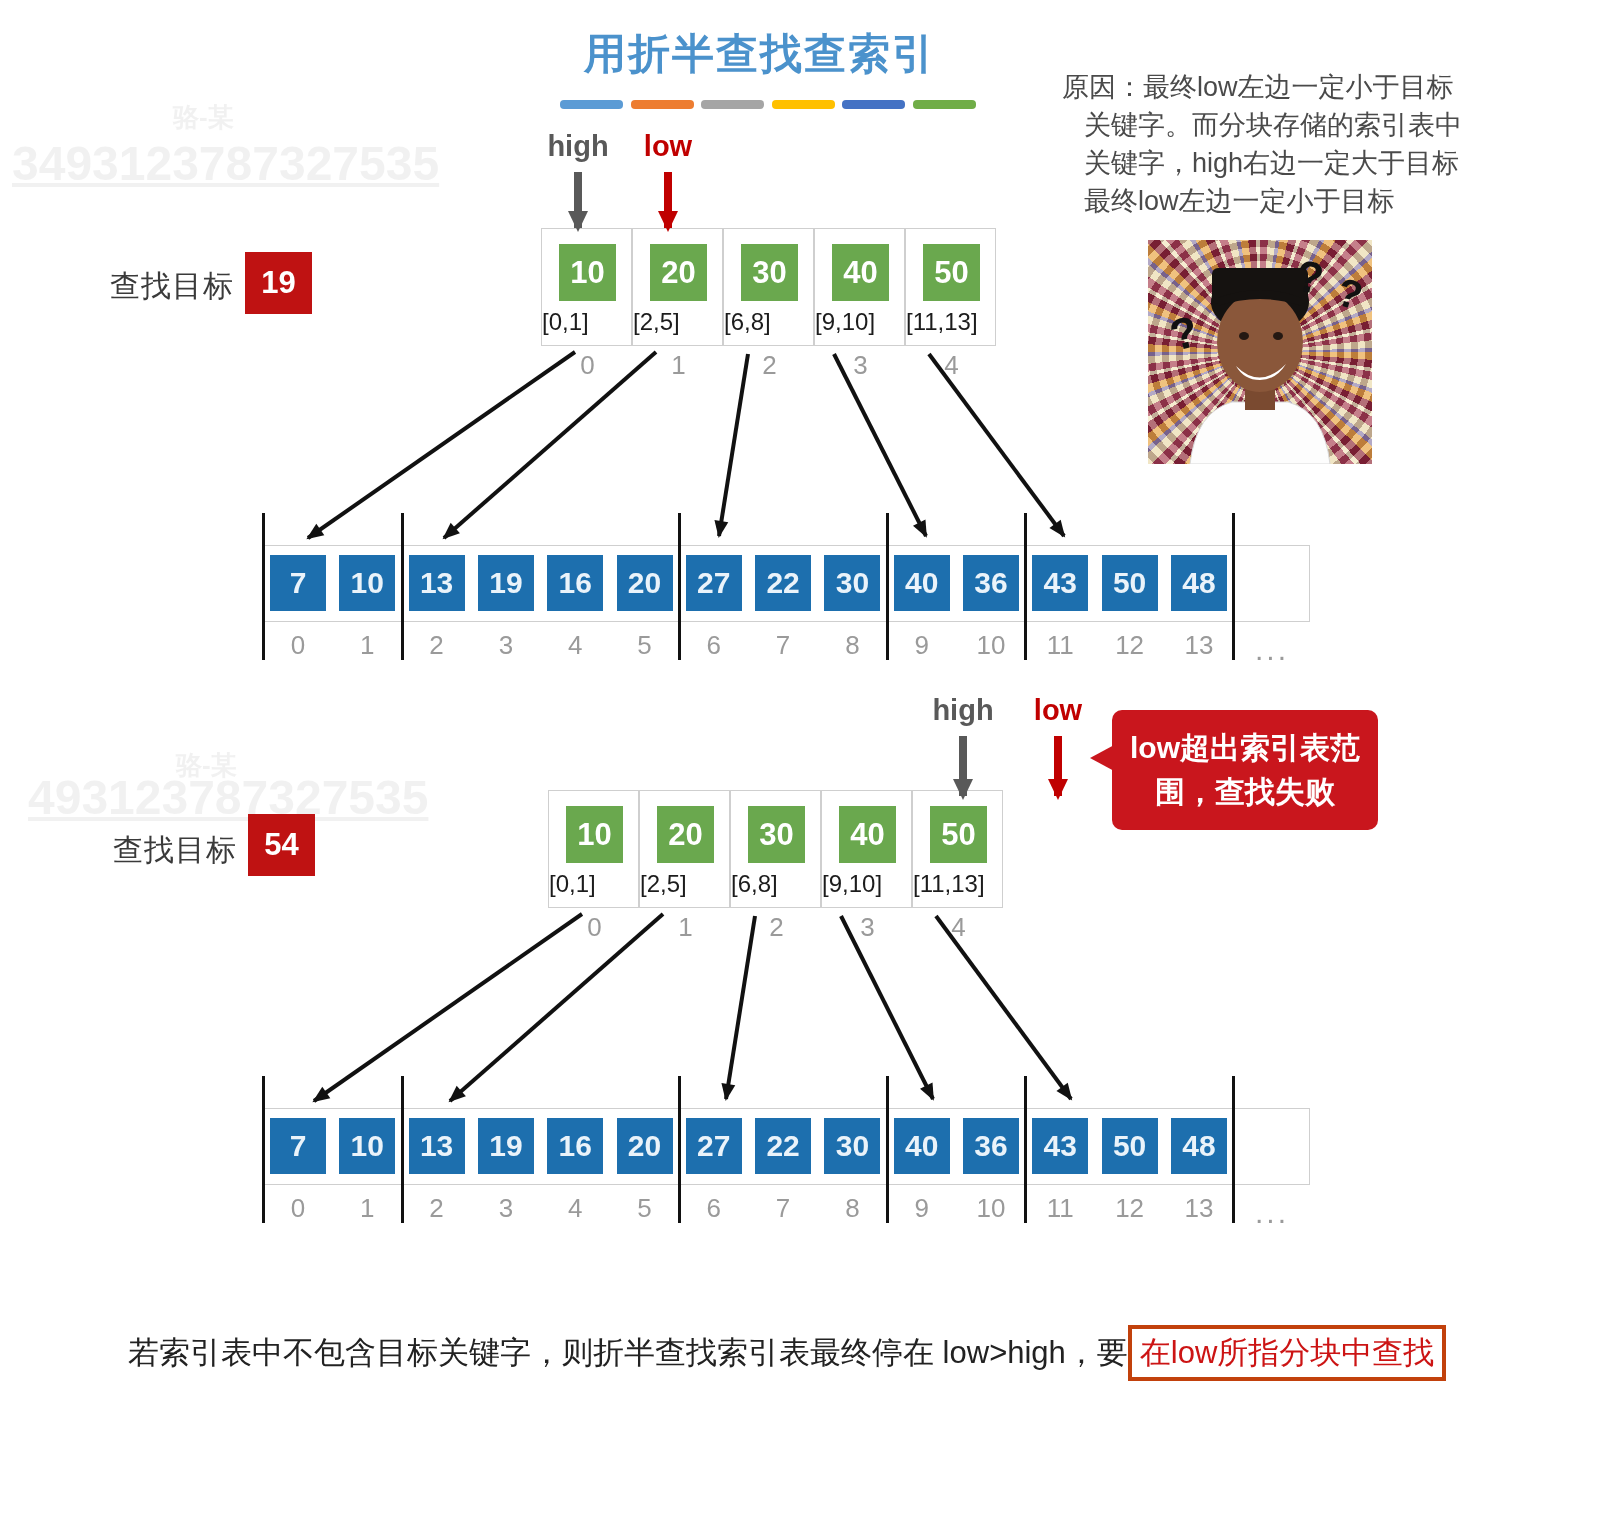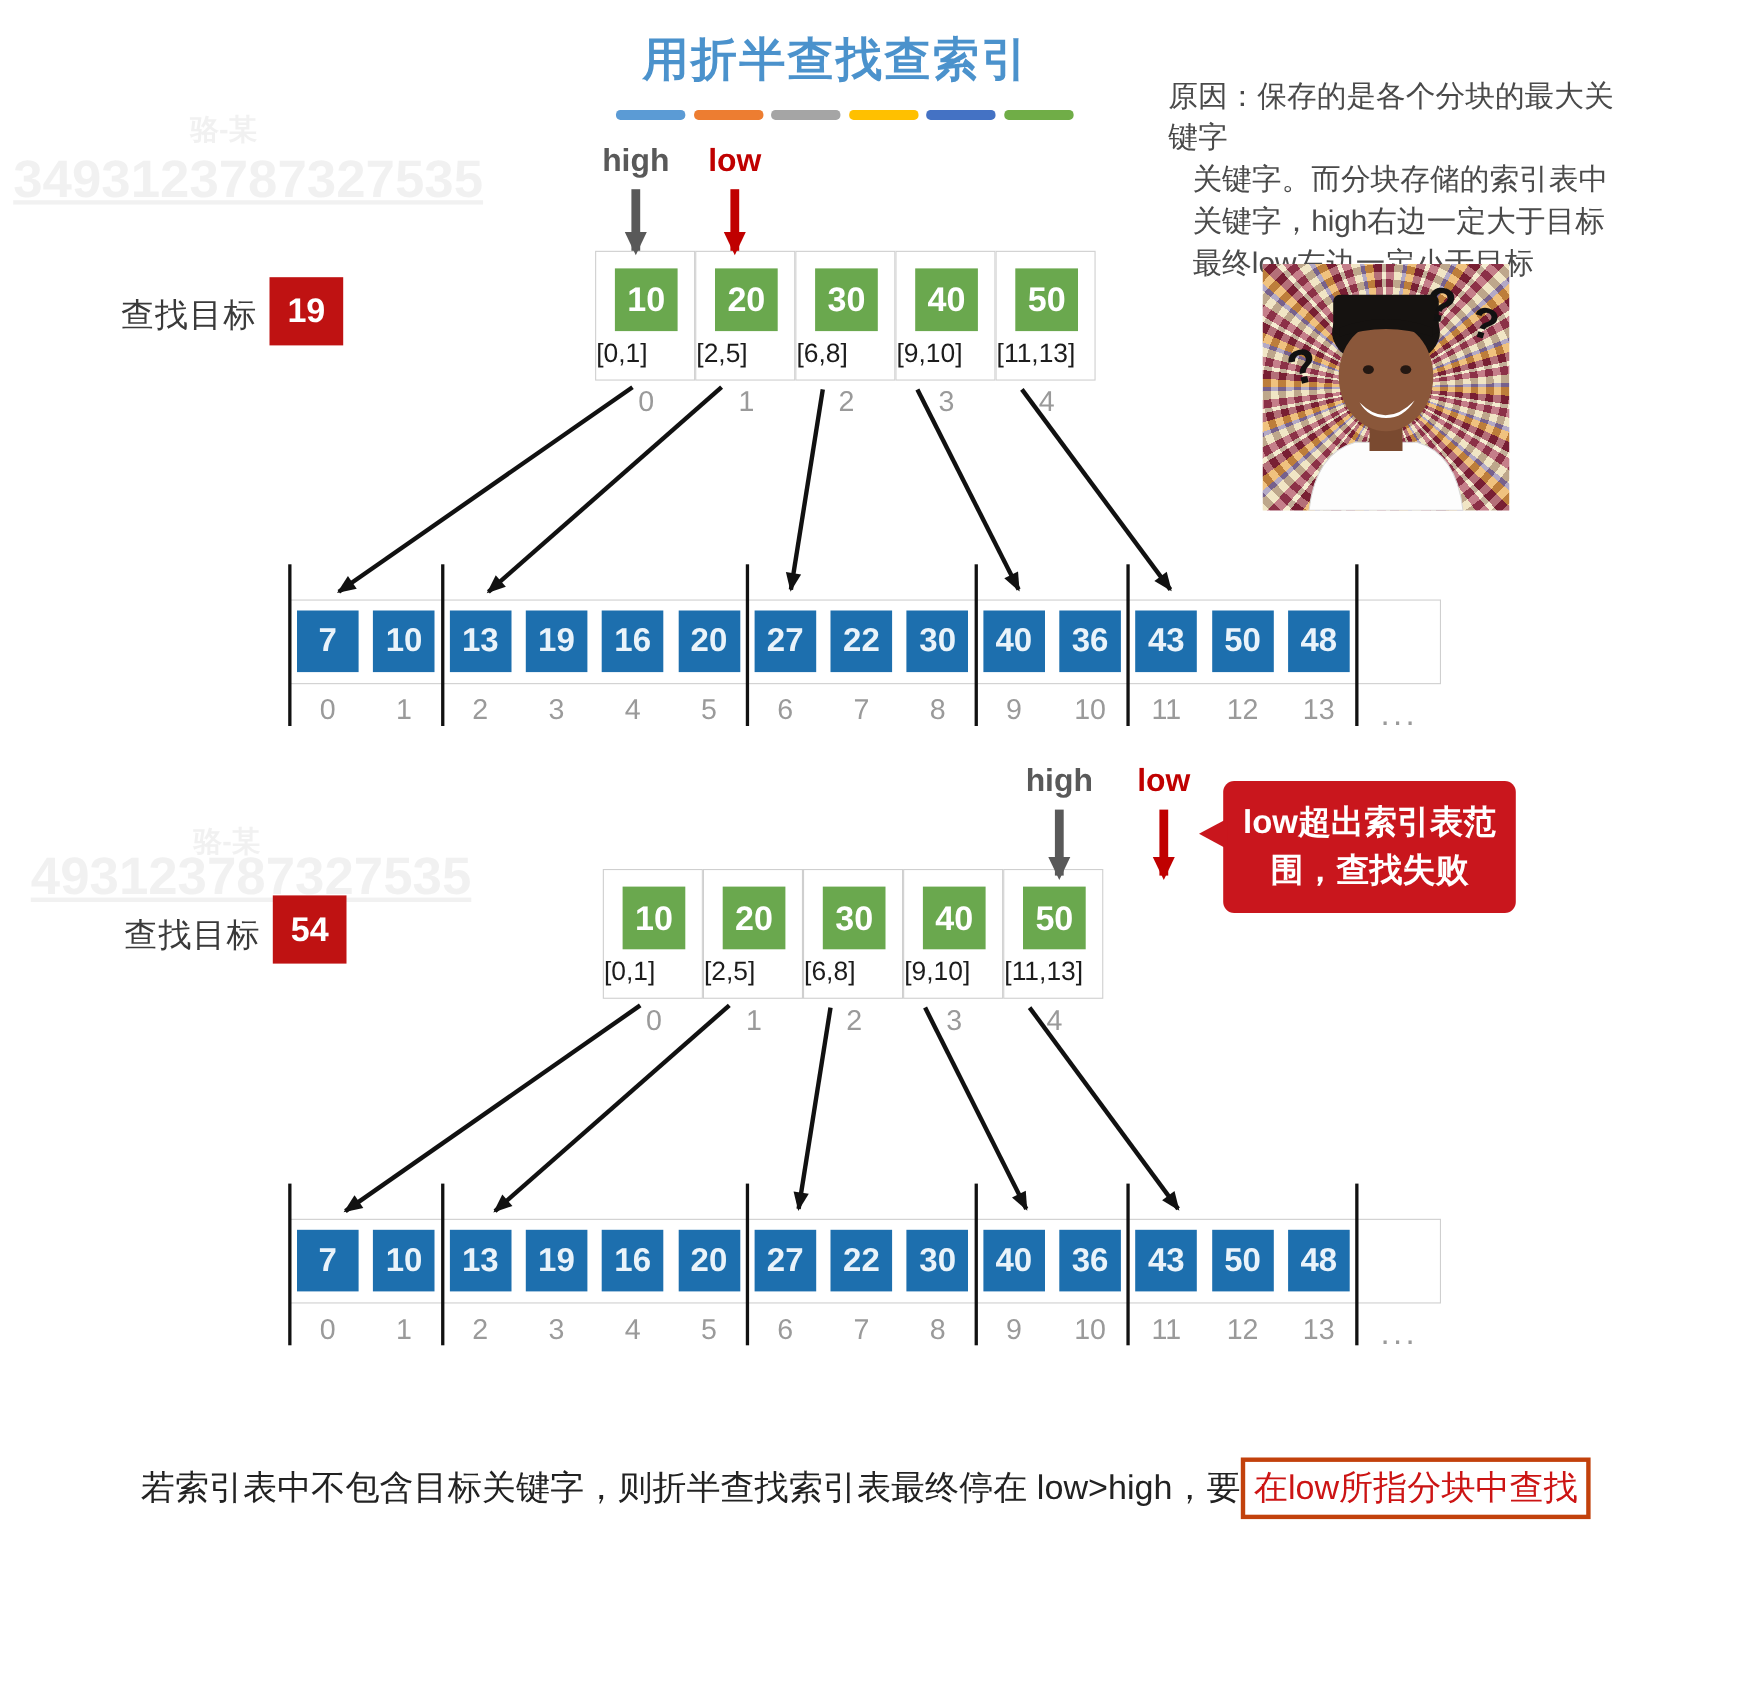--- a/index.html
+++ b/index.html
@@ -90,21 +90,21 @@
   <div class="abs dash-row" id="dash-row">
       <div class="dash" style="left: 0px; background: rgb(91, 155, 213);"></div>
       <div class="dash" style="left: 70.5px; background: rgb(237, 125, 49);"></div>
       <div class="dash" style="left: 141px; background: rgb(165, 165, 165);"></div>
       <div class="dash" style="left: 211.5px; background: rgb(255, 192, 0);"></div>
       <div class="dash" style="left: 282px; background: rgb(68, 114, 196);"></div>
       <div class="dash" style="left: 352.5px; background: rgb(112, 173, 71);"></div>
     </div>
 
   <div class="abs reason" id="reason-note">
-      <div class="rline">原因：保存的是各个分块的最大关键字</div>
+      <div class="rline">原因：最终low左边一定小于目标</div>
       <div class="rline">关键字。而分块存储的索引表中</div>
       <div class="rline">关键字，high右边一定大于目标</div>
       <div class="rline">最终low左边一定小于目标</div>
     </div>
 
   <div class="abs meme">
     <svg width="224" height="224" viewBox="0 0 224 224">
       <path d="M42,224 Q48,172 84,162 L140,162 Q176,172 182,224 Z" fill="#fdfdfd" stroke="#d8d8d8" stroke-width="1"></path>
       <rect x="97" y="140" width="30" height="30" fill="#7a4a30"></rect>
       <ellipse cx="112" cy="62" rx="49" ry="32" fill="#151210"></ellipse>

